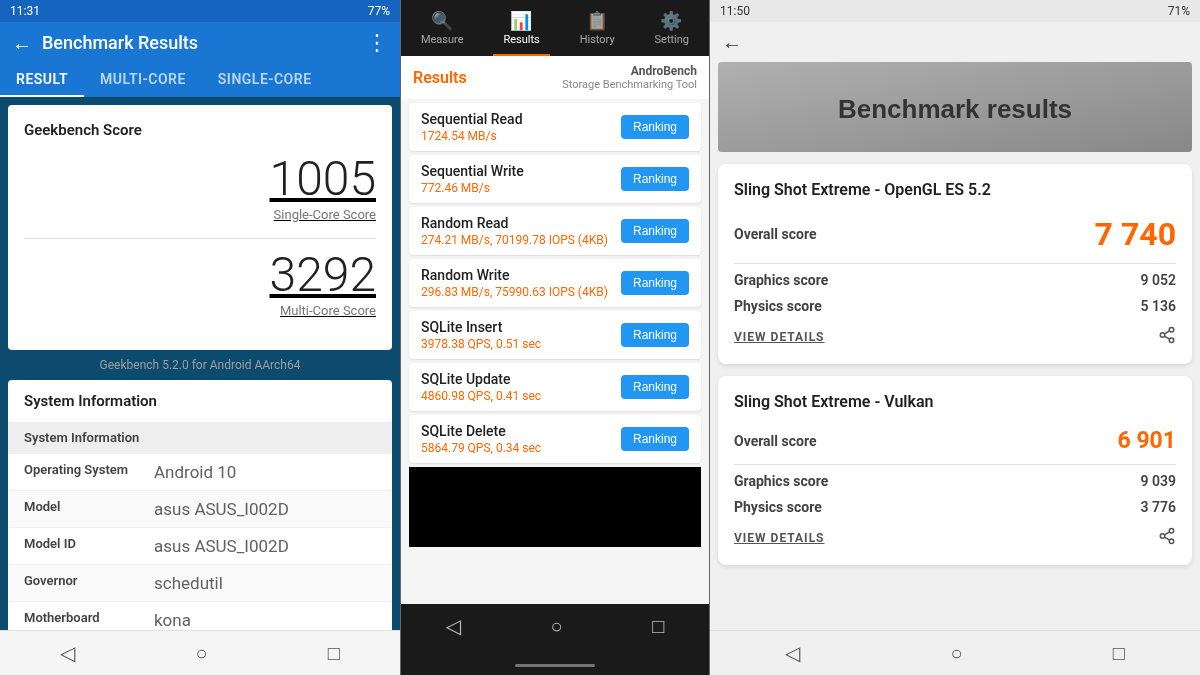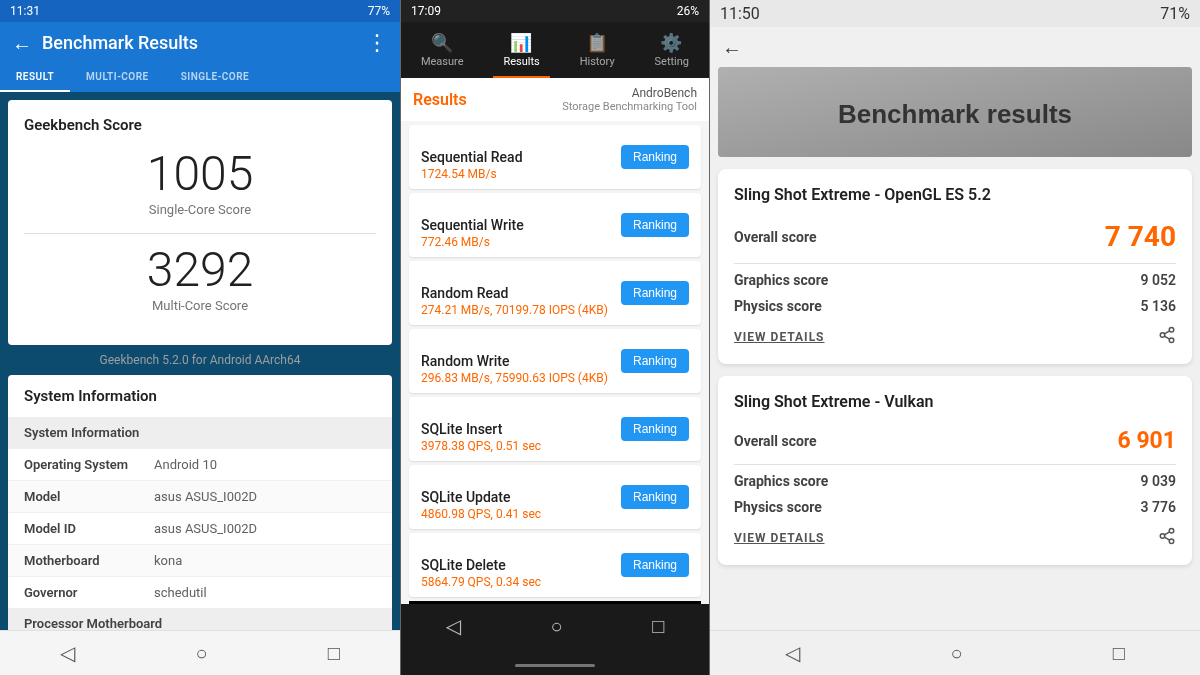--- a/index.html
+++ b/index.html
@@ -43,21 +43,21 @@
       font-weight: 500;
       flex: 1;
     }
     .p1-tabs {
       background: #1976d2;
       display: flex;
       gap: 0;
     }
     .p1-tab {
       color: rgba(255,255,255,0.7);
-      font-size: 10px;
+      font-size: 14px;
       font-weight: 600;
       padding: 8px 16px;
       cursor: pointer;
       border-bottom: 2px solid transparent;
       letter-spacing: 0.5px;
     }
     .p1-tab.active {
       color: white;
       border-bottom: 2px solid white;
     }
@@ -72,22 +72,23 @@
       border-radius: 4px;
       padding: 16px;
     }
     .p1-section-title {
       font-size: 15px;
       font-weight: 600;
       color: #212121;
       margin-bottom: 16px;
     }
     .p1-score-block {
-      text-align: center;
+      text-align: right;
       margin-bottom: 16px;
+      text-decoration: underline;
     }
     .p1-score-value {
       font-size: 48px;
       font-weight: 300;
       color: #212121;
       line-height: 1;
     }
     .p1-score-label {
       font-size: 13px;
       color: #757575;
@@ -131,21 +132,21 @@
       background: #fafafa;
     }
     .p1-row-key {
       font-size: 13px;
       font-weight: 600;
       color: #424242;
       width: 130px;
       flex-shrink: 0;
     }
     .p1-row-val {
-      font-size: 13px;
+      font-size: 17px;
       color: #616161;
       flex: 1;
     }
     .p1-nav-bar {
       background: #f5f5f5;
       display: flex;
       justify-content: space-around;
       align-items: center;
       padding: 10px 0;
       border-top: 1px solid #e0e0e0;
@@ -213,35 +214,35 @@
       font-size: 16px;
       font-weight: 600;
       color: #ff6600;
     }
     .p2-androbench-logo {
       font-size: 11px;
       color: #888;
       text-align: right;
     }
     .p2-logo-title {
-      font-weight: 400;
+      font-weight: 700;
       color: #555;
       font-size: 12px;
     }
     .p2-benchmark-row {
       background: white;
       margin: 4px 8px;
       border-radius: 4px;
       padding: 8px 12px;
       display: flex;
       justify-content: space-between;
       align-items: center;
       box-shadow: 0 1px 2px rgba(0,0,0,0.1);
     }
-    .p2-bench-info { flex: 1; margin-top: 16px; }
+    .p2-bench-info { flex: 1; }
     .p2-bench-name {
       font-size: 14px;
       font-weight: 500;
       color: #212121;
     }
     .p2-bench-value {
       font-size: 12px;
       color: #ff6600;
       margin-top: 2px;
     }
@@ -288,21 +289,21 @@
     .panel3 {
       width: 490px;
       height: 675px;
       background: #f0f0f0;
       display: flex;
       flex-direction: column;
     }
     .p3-status-bar {
       background: #e8e8e8;
       color: #333;
-      font-size: 16px;
+      font-size: 12px;
       padding: 4px 10px;
       display: flex;
       justify-content: space-between;
       align-items: center;
     }
     .p3-toolbar {
       background: #f0f0f0;
       display: flex;
       align-items: center;
       padding: 8px 12px;
@@ -352,21 +353,21 @@
       font-size: 14px;
       color: #424242;
       font-weight: bold;
     }
     .p3-score-num {
       font-size: 14px;
       font-weight: 600;
       color: #424242;
     }
     .p3-score-num.overall {
-      font-size: 28px;
+      font-size: 32px;
       font-weight: 700;
       color: #ff6600;
     }
     .p3-score-num.overall-vulkan {
       font-size: 23px;
       font-weight: 700;
       color: #ff6600;
     }
     .p3-divider {
       border: none;
@@ -445,43 +446,39 @@
       </div>
       <div class="p1-table-row">
         <span class="p1-row-key">Model</span>
         <span class="p1-row-val">asus ASUS_I002D</span>
       </div>
       <div class="p1-table-row">
         <span class="p1-row-key">Model ID</span>
         <span class="p1-row-val">asus ASUS_I002D</span>
       </div>
       <div class="p1-table-row">
+        <span class="p1-row-key">Governor</span>
+        <span class="p1-row-val">schedutil</span>
+      </div>
+      <div class="p1-table-row">
         <span class="p1-row-key">Motherboard</span>
         <span class="p1-row-val">kona</span>
-      </div>
-      <div class="p1-table-row">
-        <span class="p1-row-key">Governor</span>
-        <span class="p1-row-val">schedutil</span>
       </div>
       <div class="p1-table-header">Processor Motherboard</div>
 
     </div>
   </div>
   <div class="p1-nav-bar">
     <span class="nav-icon">◁</span>
     <span class="nav-icon">○</span>
     <span class="nav-icon">□</span>
   </div>
 </div>
 
 <div class="panel2">
-  <div class="p2-status-bar">
-    <span>17:09</span>
-    <span>26%</span>
-  </div>
   <div class="p2-tabs">
     <div class="p2-tab">
       <span class="p2-tab-icon">🔍</span>
       <span>Measure</span>
     </div>
     <div class="p2-tab active">
       <span class="p2-tab-icon">📊</span>
       <span>Results</span>
     </div>
     <div class="p2-tab">

